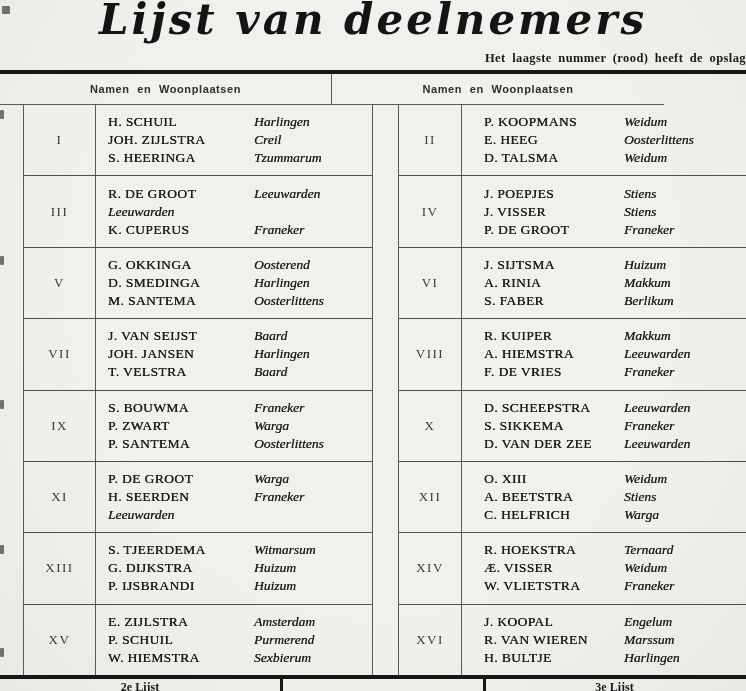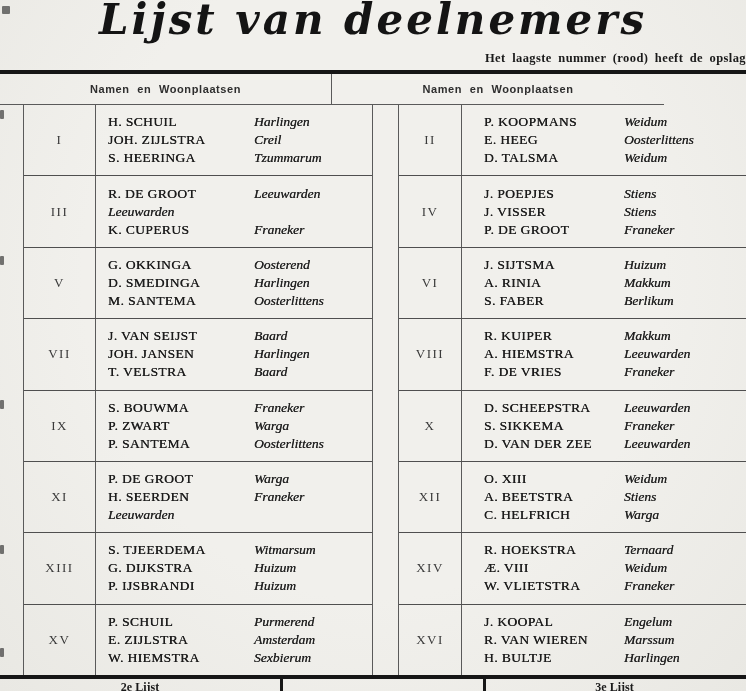--- a/index.html
+++ b/index.html
@@ -282,30 +282,30 @@
     <span class="pname">P. IJSBRANDI</span>
     <span class="pplace">Huizum</span>
   </div>
 </div>
   </div>
 
   <div class="group">
     <div class="numeral">XV</div>
     <div class="entries">
   <div class="entry">
+    <span class="pname">E. ZIJLSTRA</span>
+    <span class="pplace">Amsterdam</span>
+  </div>
+
+  <div class="entry">
     <span class="pname">P. SCHUIL</span>
     <span class="pplace">Purmerend</span>
   </div>
 
   <div class="entry">
-    <span class="pname">E. ZIJLSTRA</span>
-    <span class="pplace">Amsterdam</span>
-  </div>
-
-  <div class="entry">
     <span class="pname">W. HIEMSTRA</span>
     <span class="pplace">Sexbierum</span>
   </div>
 </div>
   </div>
 </div>
     <div class="half half-right" id="right-col">
   <div class="group">
     <div class="numeral">II</div>
     <div class="entries">
@@ -428,21 +428,21 @@
 
   <div class="group">
     <div class="numeral">XIV</div>
     <div class="entries">
   <div class="entry">
     <span class="pname">R. HOEKSTRA</span>
     <span class="pplace">Ternaard</span>
   </div>
 
   <div class="entry">
-    <span class="pname">Æ. VIII</span>
+    <span class="pname">Æ. VISSER</span>
     <span class="pplace">Weidum</span>
   </div>
 
   <div class="entry">
     <span class="pname">W. VLIETSTRA</span>
     <span class="pplace">Franeker</span>
   </div>
 </div>
   </div>
 

